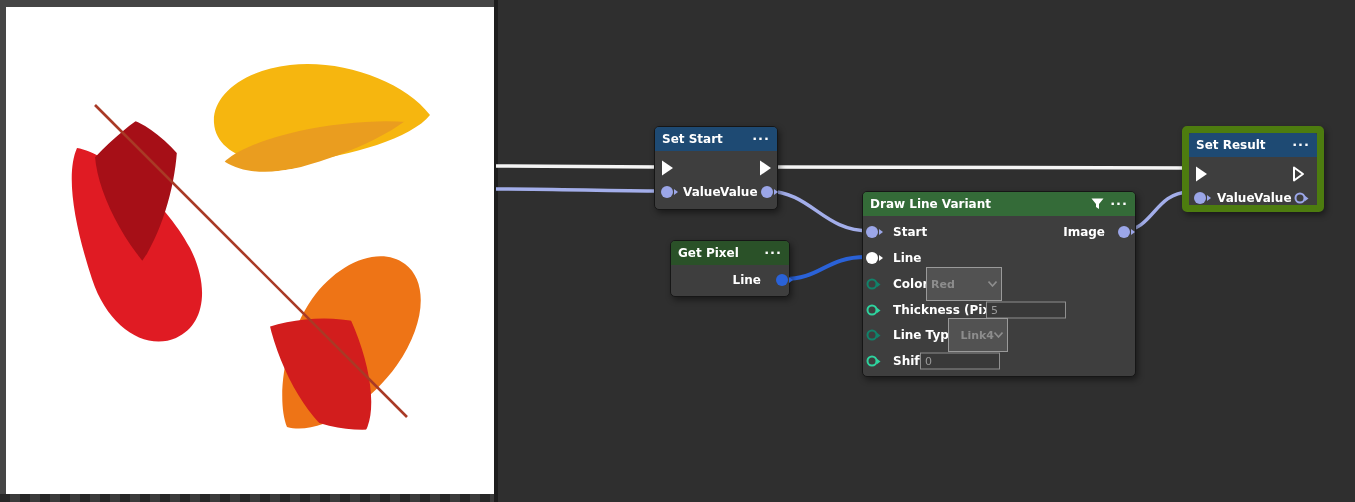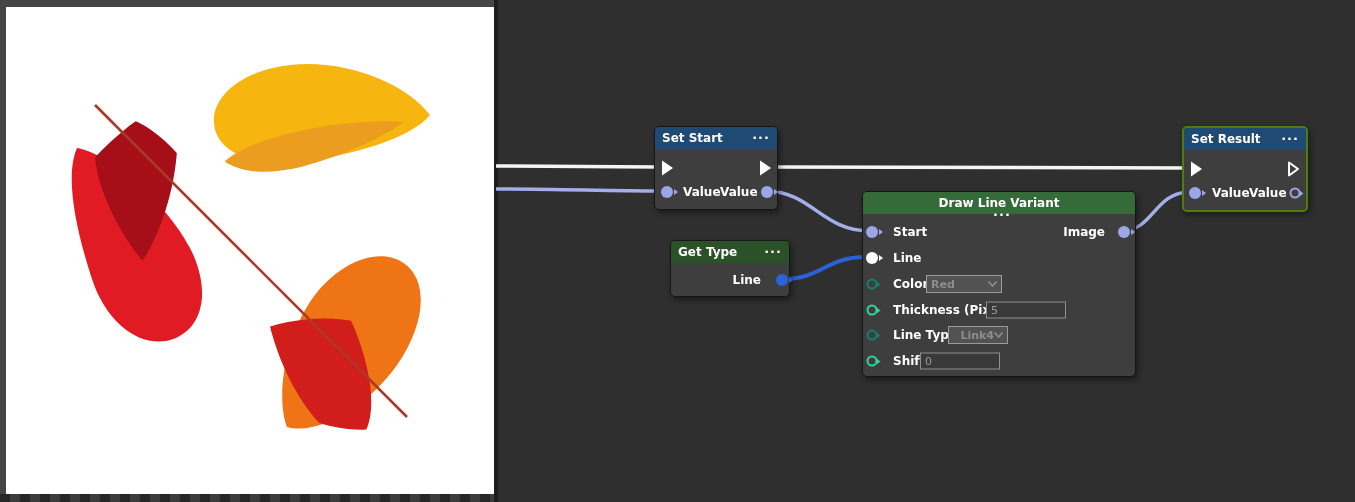--- a/index.html
+++ b/index.html
@@ -15,44 +15,44 @@
   #panel-divider { position:absolute; left:494px; top:0; width:4px; height:502px; background:#1d1d1d; }
 
   
   #graph-area { position:absolute; left:498px; top:0; width:857px; height:502px; background:#2f2f2f; }
   #wires { position:absolute; left:0; top:0; width:1355px; height:502px; }
 
   
   .node { position:absolute; background:#3e3e3e; border:1px solid #161616; border-radius:5px;
           box-shadow:2px 3px 6px rgba(0,0,0,.45); z-index:2; }
   .node-header { position:absolute; left:0; top:0; right:0; height:22px; border-radius:4px 4px 0 0;
-          display:flex; align-items:center; padding:4px 7px; }
+          display:flex; align-items:center; padding:12px 7px; }
   .node-title { color:#fff; font-size:12px; font-weight:bold; white-space:nowrap; }
   .node-menu { margin-left:auto; color:#fff; font-size:13px; font-weight:bold; letter-spacing:1px;
           line-height:10px; cursor:pointer; }
   .hdr-blue  { background:#1e4a73; }
-  .hdr-green { background:#346b38;flex-direction:column; }
+  .hdr-green { background:#346b38; }
   .hdr-dgreen{ background:#2a5128; }
   .lbl { position:absolute; color:#fff; font-size:12px; font-weight:bold; white-space:nowrap; transform:translateY(-50%); }
 
   
   .pin { position:absolute; transform:translate(-50%,-50%); border-radius:50%; }
   .pin::after { content:""; position:absolute; left:calc(100% + 1px); top:50%; transform:translateY(-50%);
           border-left:4px solid currentColor; border-top:3px solid transparent; border-bottom:3px solid transparent; }
   .pin-fill { width:12px; height:12px; background:currentColor; }
   .pin-ring { width:11px; height:11px; border:2px solid currentColor; background:transparent; }
   .c-lav  { color:#9ba6e8; }
   .c-white{ color:#ffffff; }
   .c-blue { color:#2a62d8; }
   .c-teal { color:#11826a; }
   .c-green{ color:#2ed39e; }
   .exec-pin { position:absolute; transform:translate(0,-50%); width:14px; height:17px; }
 
   
-  .ctl-select { position:absolute; transform:translateY(-50%); height:18px; background:#525252;
+  .ctl-select { position:absolute; transform:translateY(-50%); height:34px; background:#525252;
           border:1px solid #9a9a9a; display:flex; align-items:center; padding:0 4px; cursor:pointer; }
   .ctl-select .val { color:#8d8d8d; font-size:11px; font-weight:bold; flex:1; overflow:hidden; }
   .ctl-select svg { flex:none; }
   .ctl-input { position:absolute; transform:translateY(-50%); height:17px; background:#393939;
           border:1px solid #8f8f8f; color:#9a9a9a; font-size:11px; font-family:"DejaVu Sans","Liberation Sans",sans-serif;
           padding:0 4px; outline:none; }
 </style>
 </head>
 <body>
 
@@ -113,21 +113,21 @@
       <path d="M1 1 L12 8.5 L1 16 Z" fill="#fff"></path>
       </svg>
     <span class="pin pin-fill c-lav" style="left:12px; top:65px;"></span>
     <span class="lbl" style="left:28px; top:65px;">Value</span>
     <span class="lbl" style="left:65px; top:65px;">Value</span>
     <span class="pin pin-fill c-lav" style="left:112px; top:65px;"></span>
   </div>
 
   <div class="node" style="left:670px; top:240px; width:120px; height:57px;">
     <div class="node-header hdr-dgreen">
-      <span class="node-title">Get Type</span>
+      <span class="node-title">Get Pixel</span>
       <span class="node-menu">···</span>
     </div>
     <span class="lbl" style="right:28px; top:39px;">Line</span>
     <span class="pin pin-fill c-blue" style="left:111px; top:39px;"></span>
   </div>
 
   <div class="node" style="left:862px; top:191px; width:274px; height:186px;">
     <div class="node-header hdr-green">
       <span class="node-title">Draw Line Variant</span>
       <svg style="margin-left:auto;" width="13" height="12" viewBox="0 0 13 12">
@@ -164,21 +164,21 @@
       <svg width="9" height="6" viewBox="0 0 9 6">
         <path d="M0.5 0.5 L4.5 5 L8.5 0.5" fill="none" stroke="#8d8d8d" stroke-width="1.6"></path>
         </svg>
     </div>
 
     <span class="pin pin-ring c-green" style="left:9px; top:169px;"></span>
     <span class="lbl" style="left:30px; top:169px;">Shift</span>
     <input class="ctl-input" style="left: 57px; top: 169px; width: 80px;" value="0">
   </div>
 
-  <div class="node" style="left:1182px; top:126px; width:126px; height:86px; border:2px solid #4d7c0f;">
+  <div class="node" style="left:1182px; top:126px; width:142px; height:86px; border:7px solid #4d7c0f;">
     <div class="node-header hdr-blue" style="border-radius:3px 3px 0 0;">
       <span class="node-title">Set Result</span>
       <span class="node-menu">···</span>
     </div>
     <svg class="exec-pin" style="left:6px; top:41px;" viewBox="0 0 14 17">
       <path d="M1 1 L12 8.5 L1 16 Z" fill="#fff"></path>
       </svg>
     <svg class="exec-pin" style="left:103px; top:41px;" viewBox="0 0 14 17">
       <path d="M2 2 L11 8.5 L2 15 Z" fill="none" stroke="#fff" stroke-width="2" stroke-linejoin="round"></path>
       </svg>

